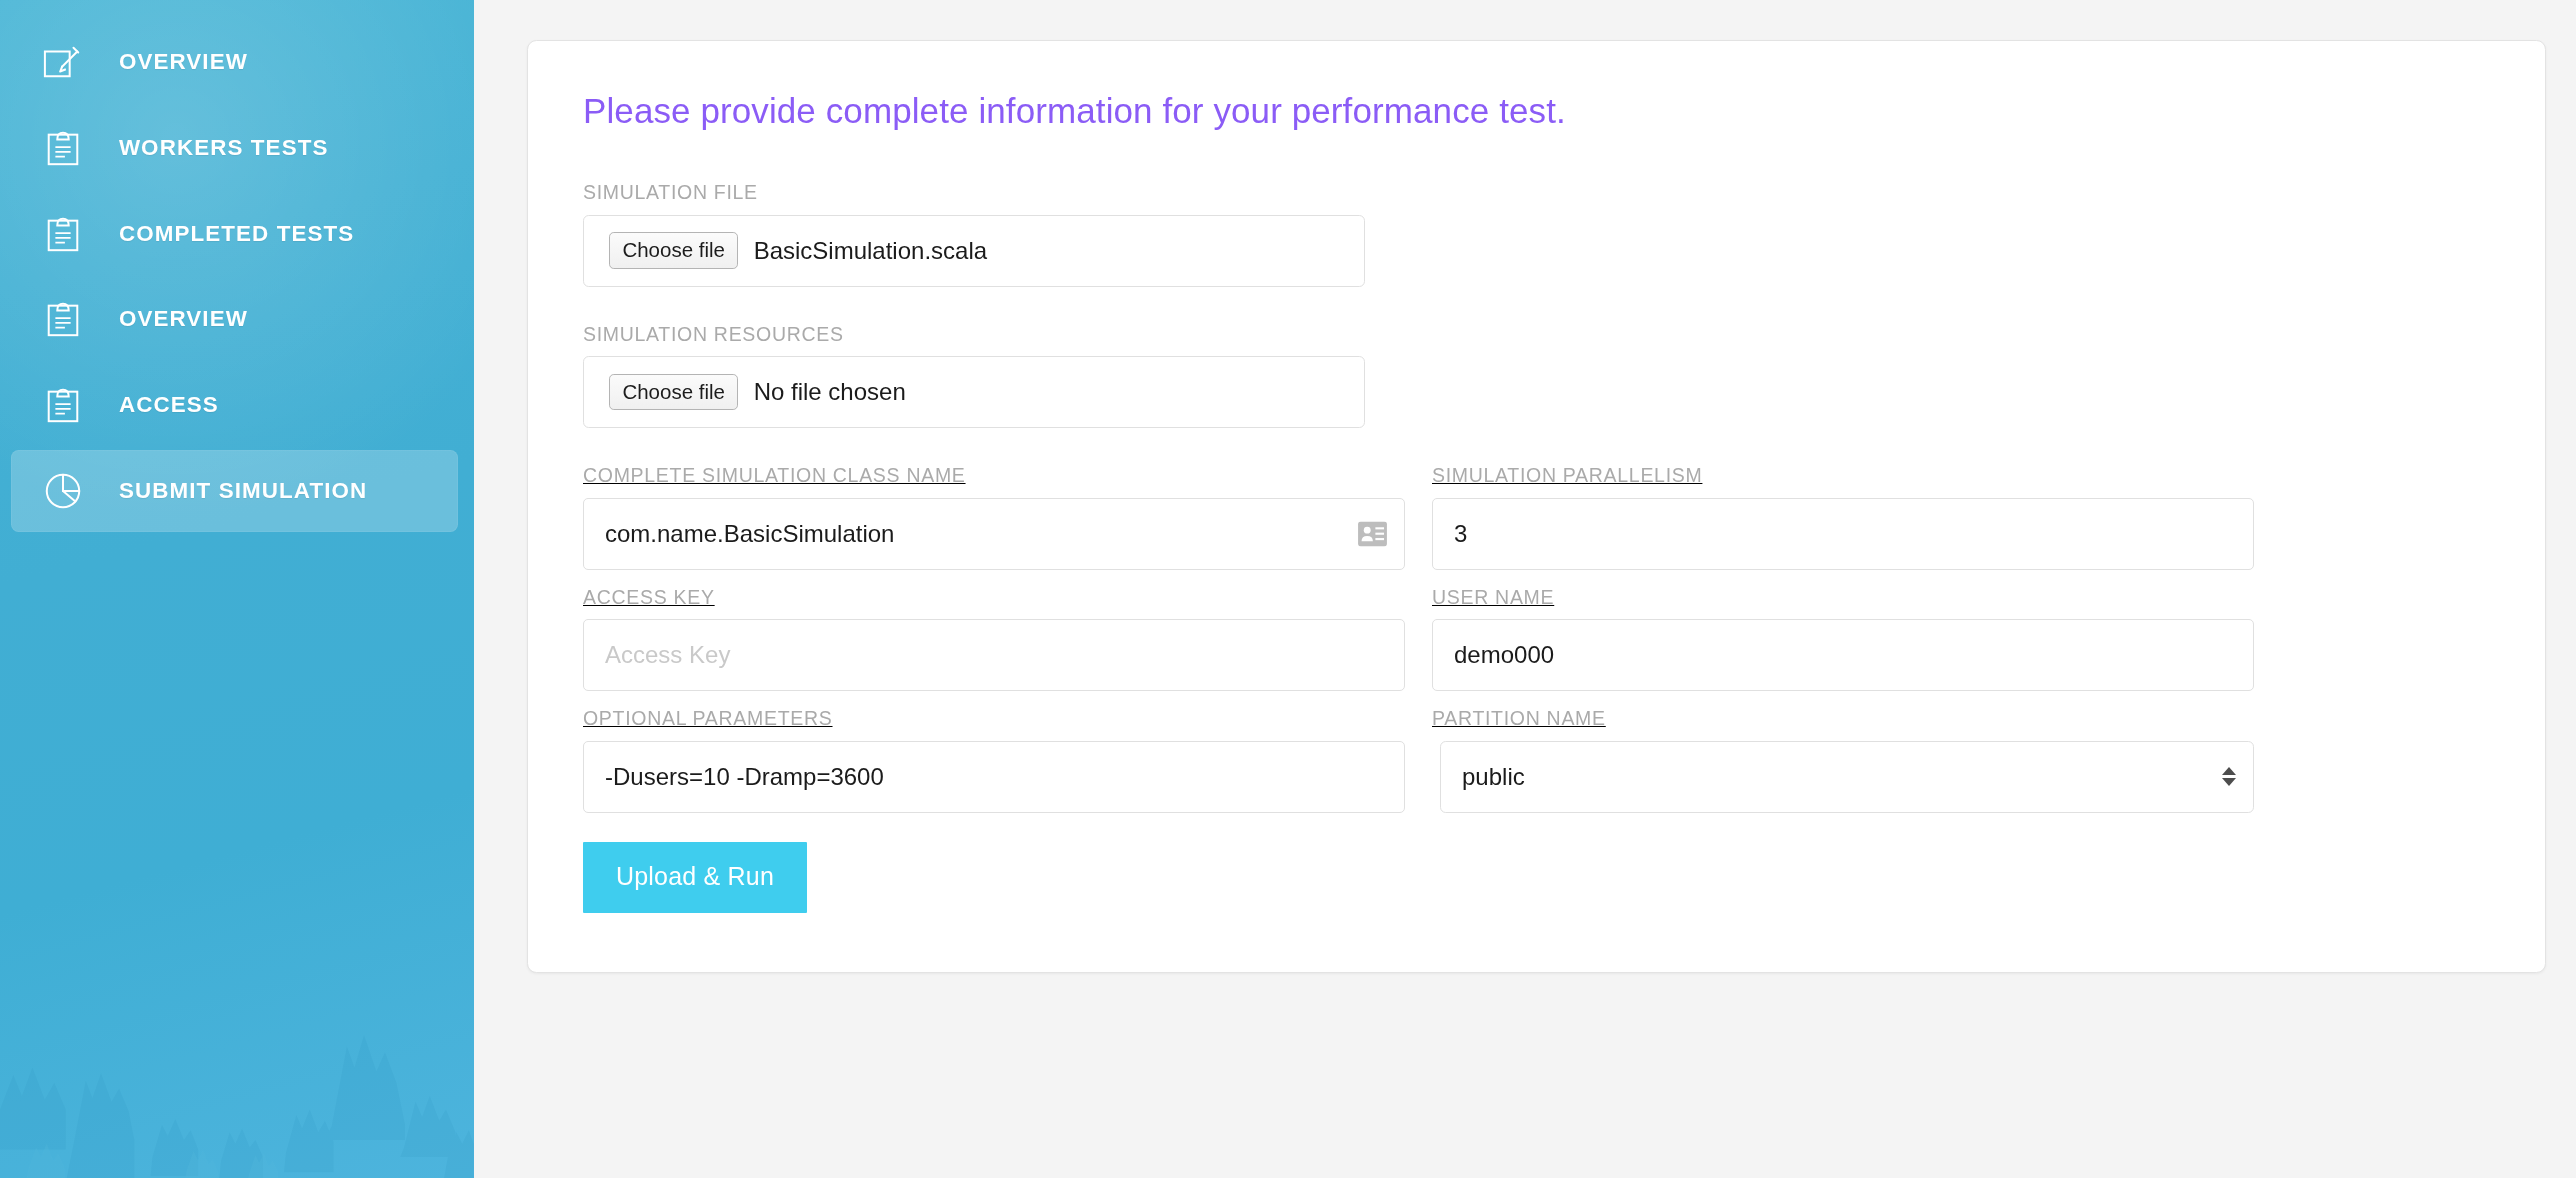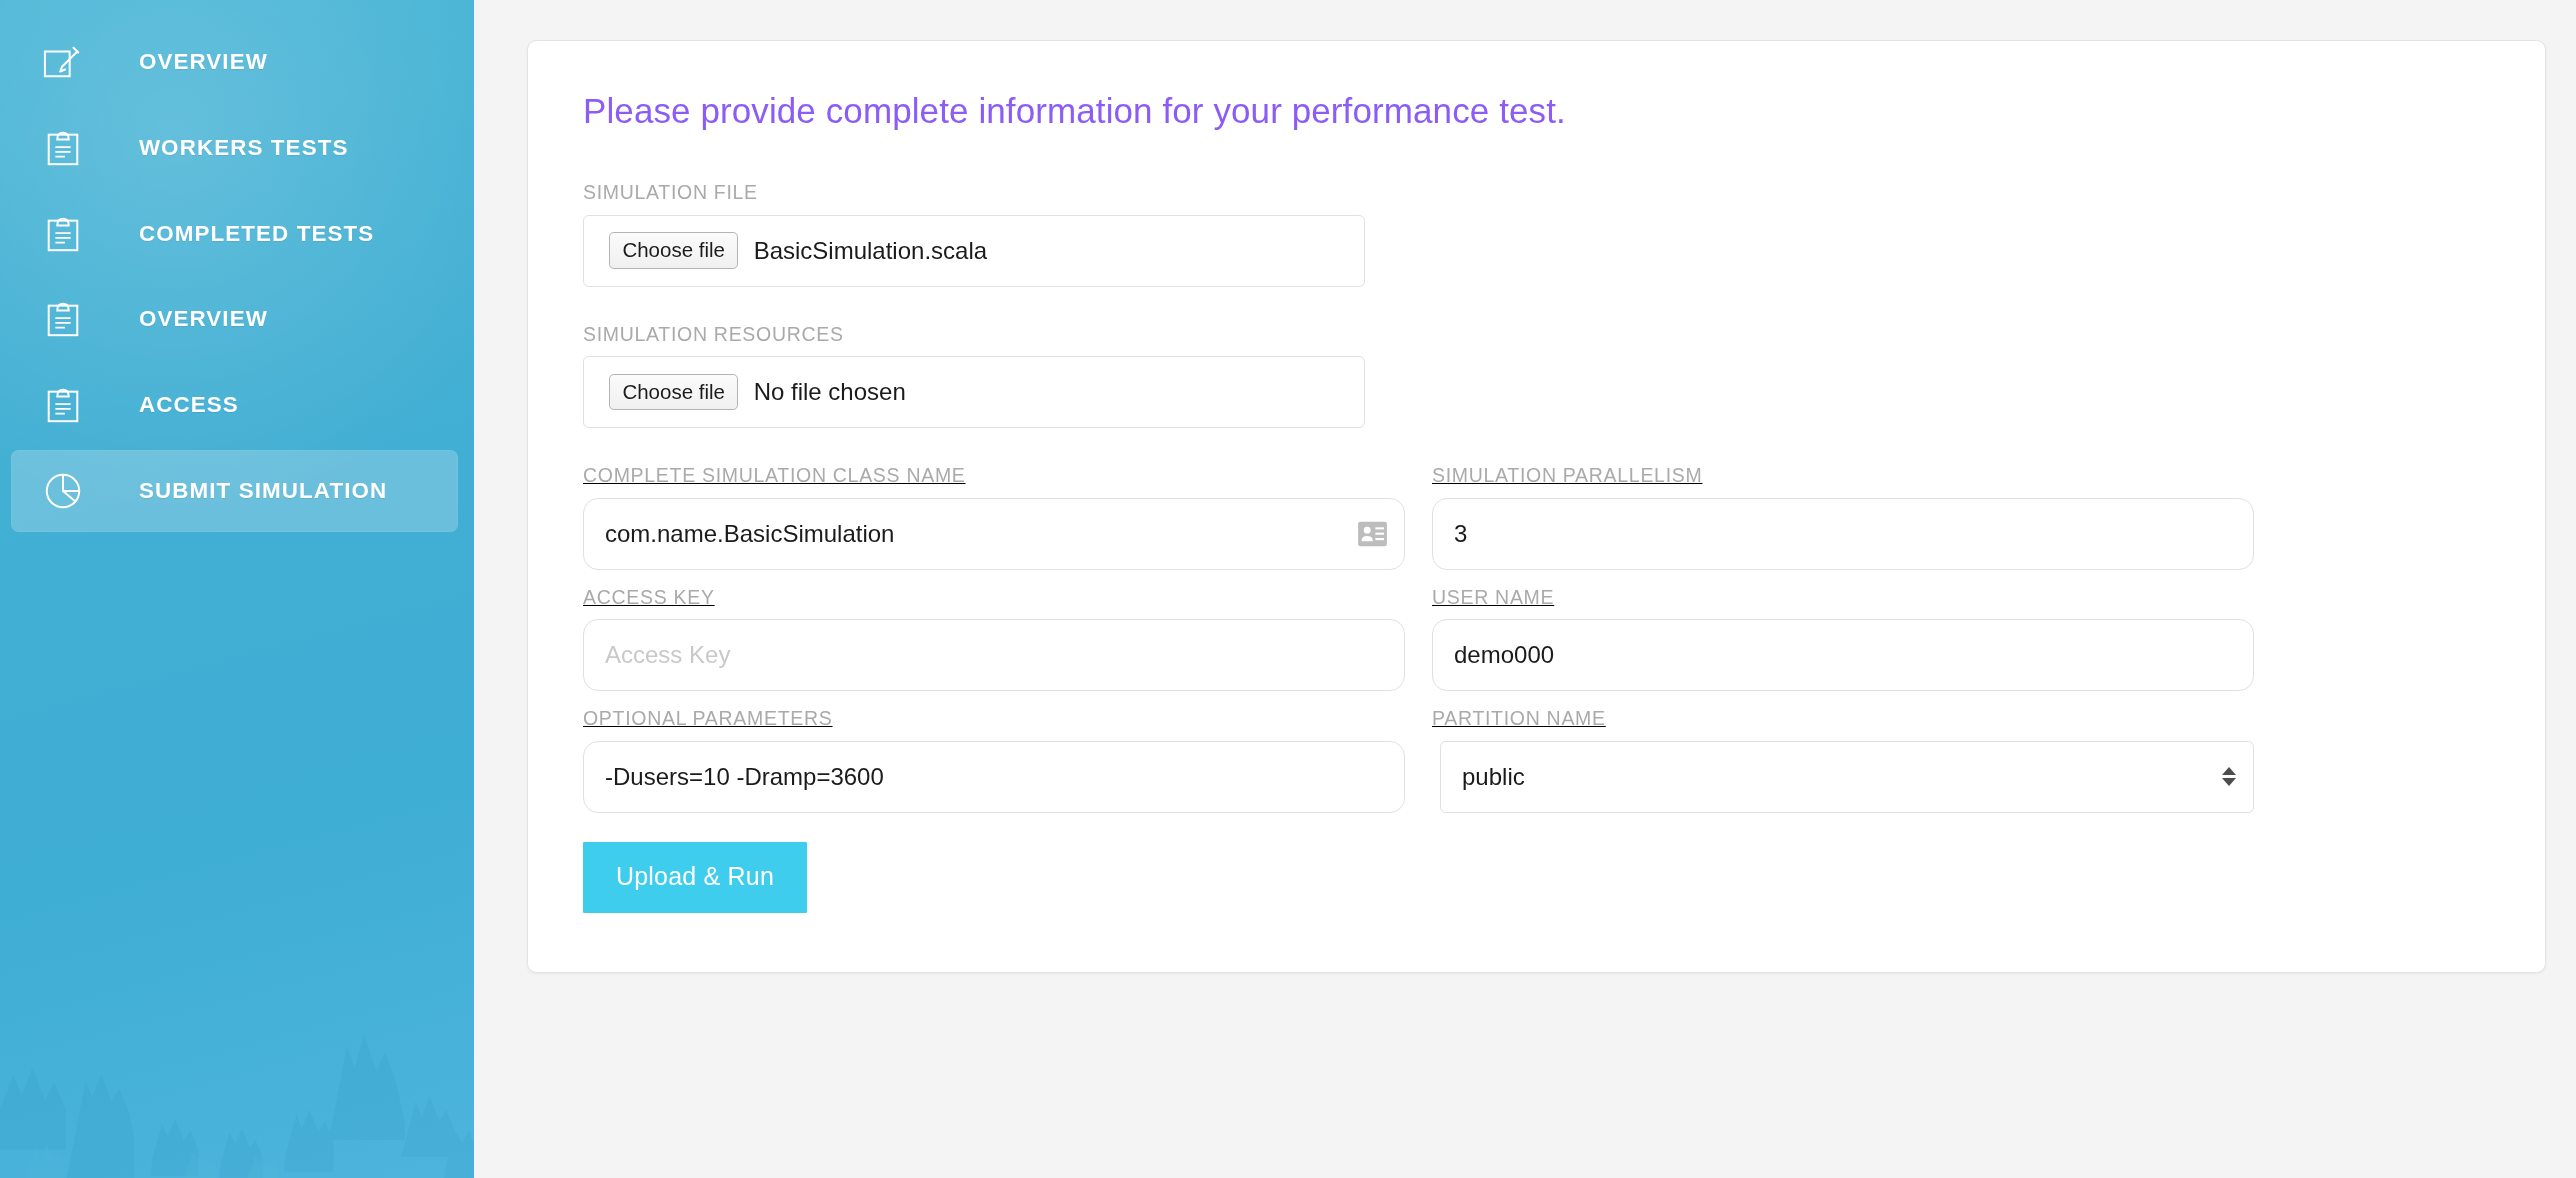--- a/index.html
+++ b/index.html
@@ -48,21 +48,20 @@
     position: relative;
     display: flex;
     align-items: center;
     height: 82px;
     margin: 0 16px 3.8px 11.4px;
     padding-left: 27px;
     border-radius: 7.6px;
     cursor: pointer;
     -webkit-user-select: none;
     user-select: none;
-    gap: 20px;
   }
   .nav-item.active {
     background: rgba(255,255,255,.22);
     box-shadow: inset 0 0 0 1px rgba(255,255,255,.06);
   }
   .nav-icon {
     width: 50px;
     height: 50px;
     flex: 0 0 50px;
     display: flex;
@@ -154,21 +153,21 @@
     text-decoration: underline;
   }
   .col { width: 822px; flex: 0 0 822px; }
 
   .text-input-wrap { position: relative; }
 
   .text-input {
     width: 100%;
     height: 72px;
     border: 1px solid #e0e0e0;
-    border-radius: 15px;
+    border-radius: 5px;
     background: #fff;
     font-family: "Liberation Sans", sans-serif;
     font-size: 24px;
     color: #1b1b1b;
     padding: 0 59px 0 21px;
     outline: none;
   }
   .text-input::placeholder { color: #c9c9c9; }
 
   .input-affix-icon {

